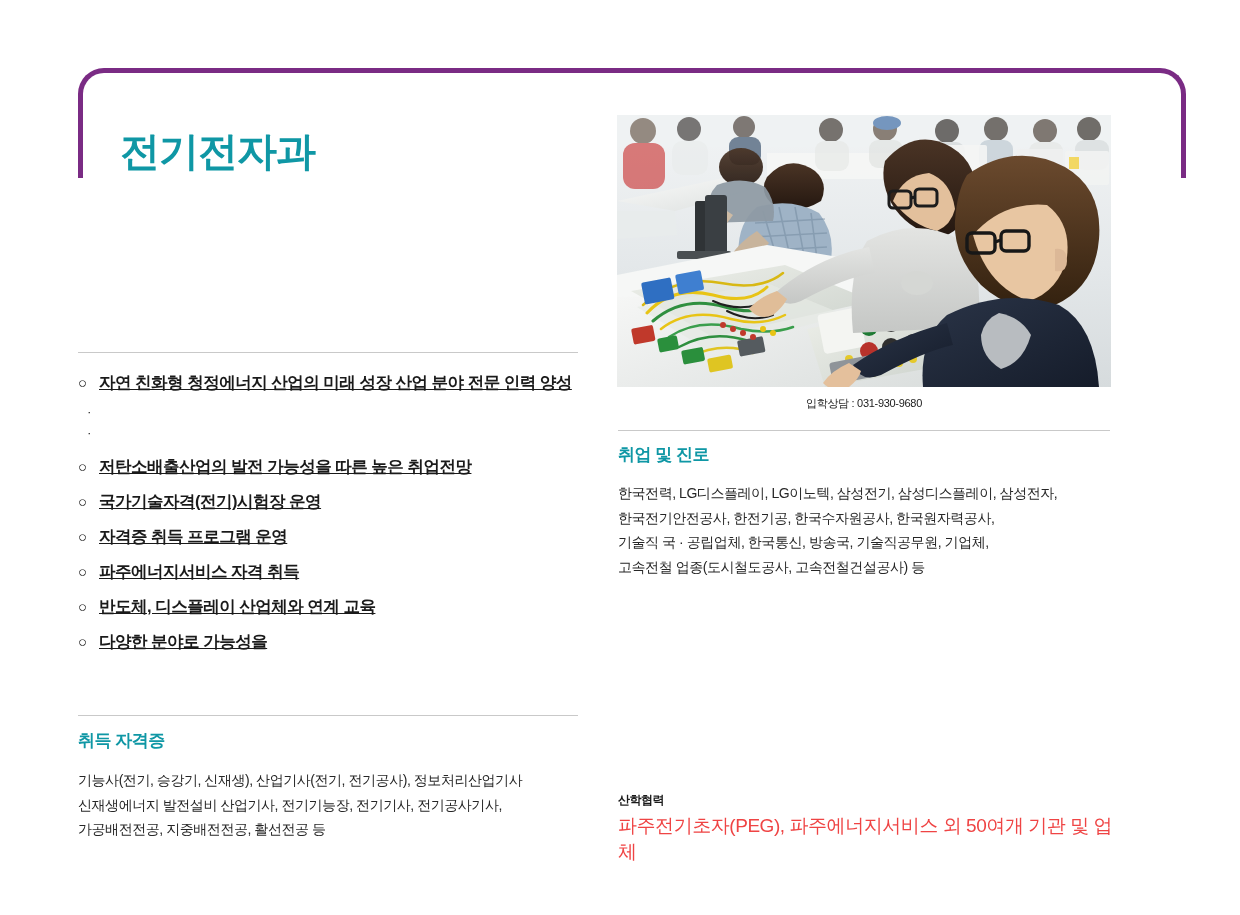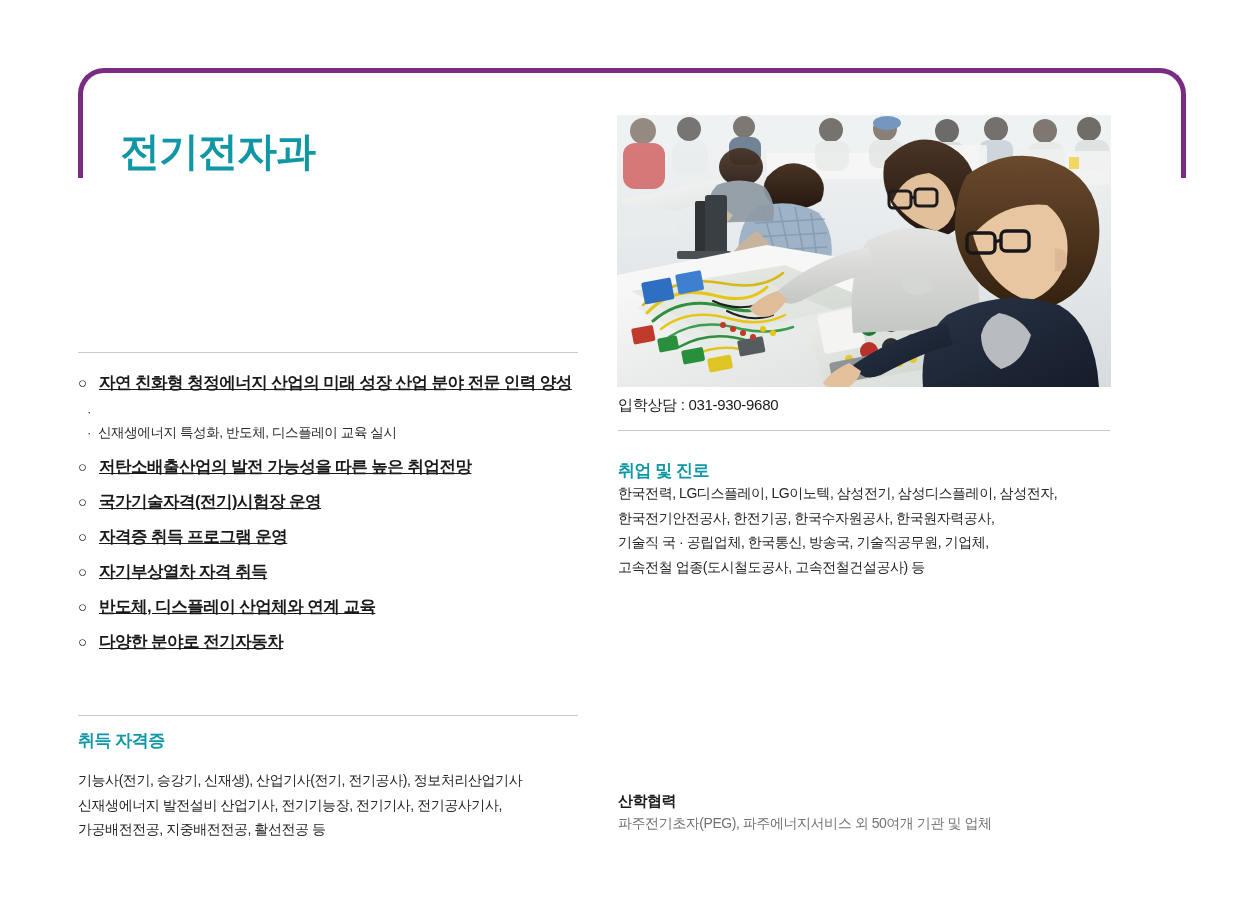--- a/index.html
+++ b/index.html
@@ -119,35 +119,35 @@
     background: #dfe4e8;
   }
   .photo-scene { position: absolute; inset: 0; }
 
   
   .phone-line {
     position: absolute;
     left: 618px;
     top: 396px;
     width: 492px;
-    text-align: left;
-    font-size: 15px;
+    text-align: center;
+    font-size: 11px;
     color: #1a1a1a;
     letter-spacing: -0.3px;
   }
 
   
   .sec-head {
     position: absolute;
     font-size: 17px;
     font-weight: bold;
     color: #0f97a5;
     letter-spacing: -0.5px;
   }
-  #career-head { left: 618px; top: 459px; }
+  #career-head { left: 618px; top: 443px; }
   #cert-head   { left: 78px;  top: 729px; }
 
   
   .body-block {
     position: absolute;
     font-size: 14px;
     color: #262626;
     line-height: 24.5px;
     letter-spacing: -0.45px;
   }
@@ -155,29 +155,29 @@
   #cert-body   { left: 78px;  top: 768px; width: 520px; }
 
   
   .coop {
     position: absolute;
     left: 618px;
     top: 792px;
     width: 500px;
   }
   .coop-title {
-    font-size: 15px;
+    font-size: 12px;
     font-weight: bold;
     color: #1a1a1a;
     letter-spacing: -0.5px;
     margin-bottom: 4px;
   }
   .coop-body {
-    font-size: 14px;
-    color: #737373;
+    font-size: 19px;
+    color: #ef4444;
     letter-spacing: -0.45px;
   }
 </style>
 </head>
 <body>
 
 <div id="page">
 
   <div class="frame-top"></div>
 
@@ -399,47 +399,46 @@
       <span class="bullet-mark">○</span>
       <span class="bullet-text">자연 친화형 청정에너지 산업의 미래 성장 산업 분야 전문 인력 양성</span>
     </div>
 
     <div class="sub-group">
       <div class="sub-row">
         <span class="sub-mark">·</span>
       </div>
       <div class="sub-row">
         <span class="sub-mark">·</span>
-        <span>신재생에너지 특성화, 반도체, 디스플레이 교육 실시</span>
       </div>
     </div>
 
     <div class="bullet-row spaced">
       <span class="bullet-mark">○</span>
       <span class="bullet-text">저탄소배출산업의 발전 가능성을 따른 높은 취업전망</span>
     </div>
     <div class="bullet-row spaced">
       <span class="bullet-mark">○</span>
       <span class="bullet-text">국가기술자격(전기)시험장 운영</span>
     </div>
     <div class="bullet-row spaced">
       <span class="bullet-mark">○</span>
       <span class="bullet-text">자격증 취득 프로그램 운영</span>
     </div>
     <div class="bullet-row spaced">
       <span class="bullet-mark">○</span>
-      <span class="bullet-text">자기부상열차 자격 취득</span>
+      <span class="bullet-text">파주에너지서비스 자격 취득</span>
     </div>
     <div class="bullet-row spaced">
       <span class="bullet-mark">○</span>
       <span class="bullet-text">반도체, 디스플레이 산업체와 연계 교육</span>
     </div>
     <div class="bullet-row spaced">
       <span class="bullet-mark">○</span>
-      <span class="bullet-text">다양한 분야로 전기자동차</span>
+      <span class="bullet-text">다양한 분야로 가능성을</span>
     </div>
   </div>
 
   <div class="sec-head" id="career-head">취업 및 진로</div>
   <div class="body-block" id="career-body">
     <div>한국전력, LG디스플레이, LG이노텍, 삼성전기, 삼성디스플레이, 삼성전자,</div>
     <div>한국전기안전공사, 한전기공, 한국수자원공사, 한국원자력공사,</div>
     <div>기술직 국 · 공립업체, 한국통신, 방송국, 기술직공무원, 기업체,</div>
     <div>고속전철 업종(도시철도공사, 고속전철건설공사) 등</div>
   </div>

